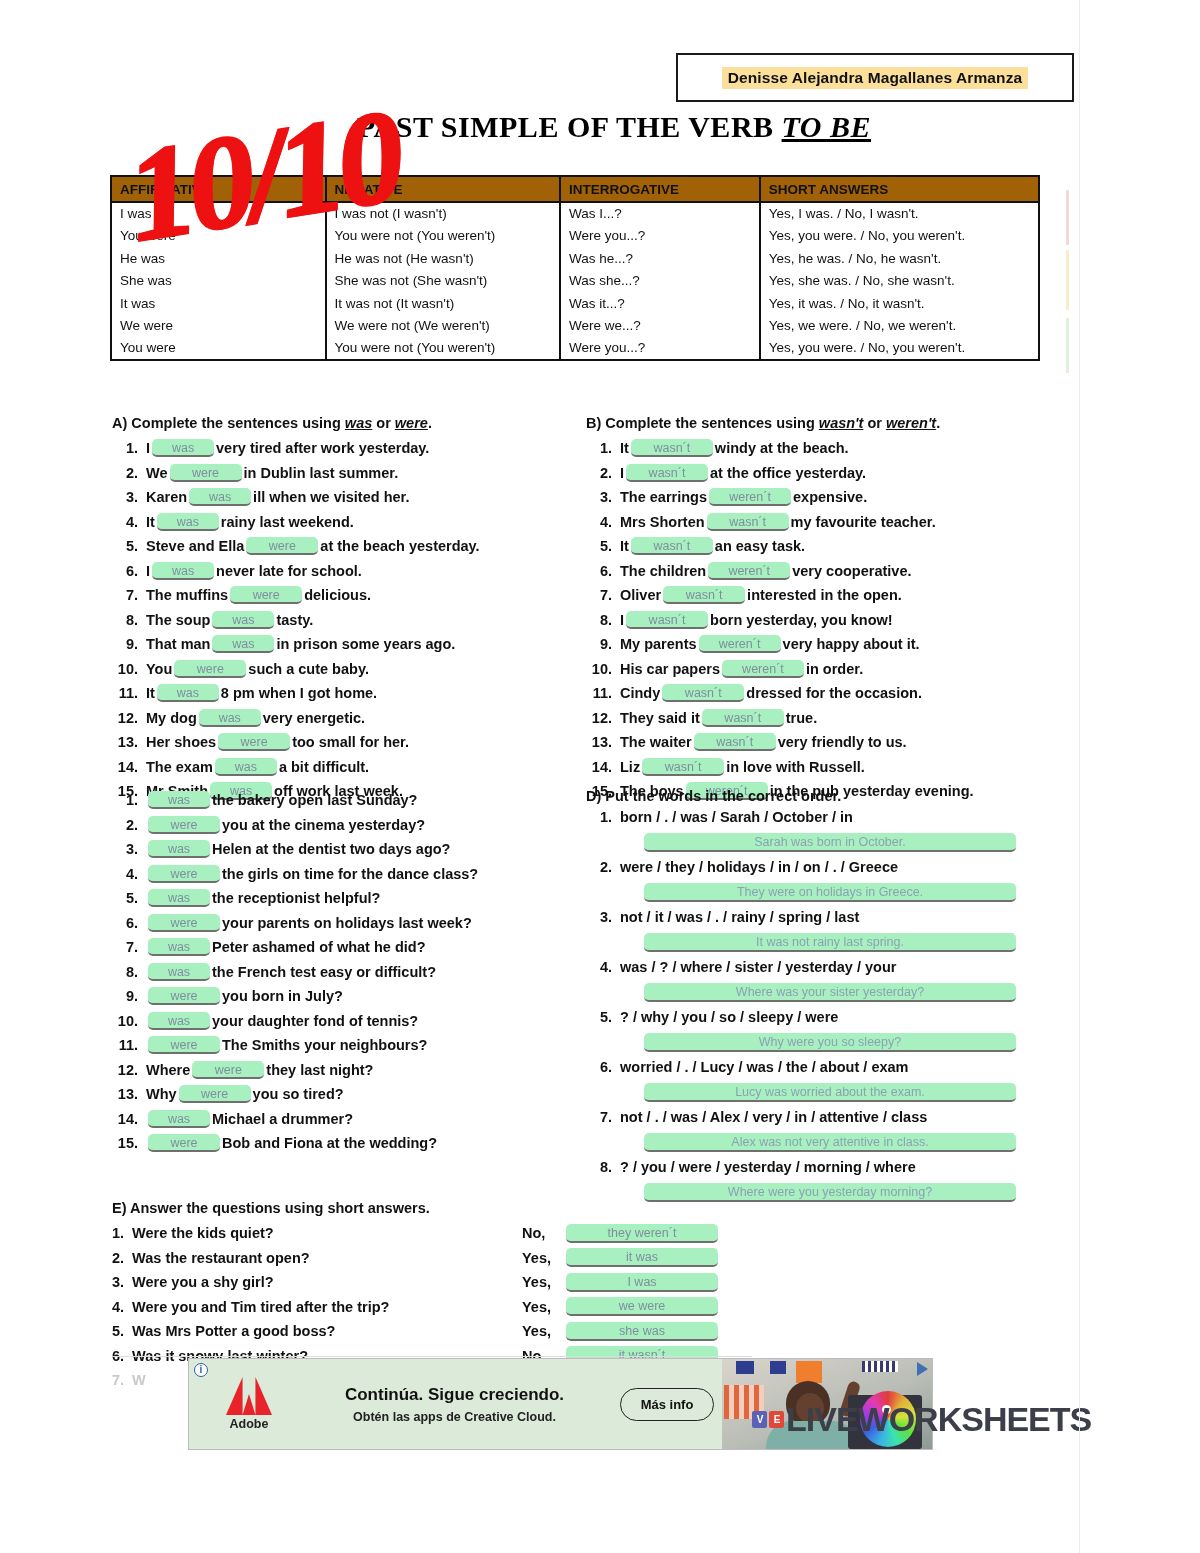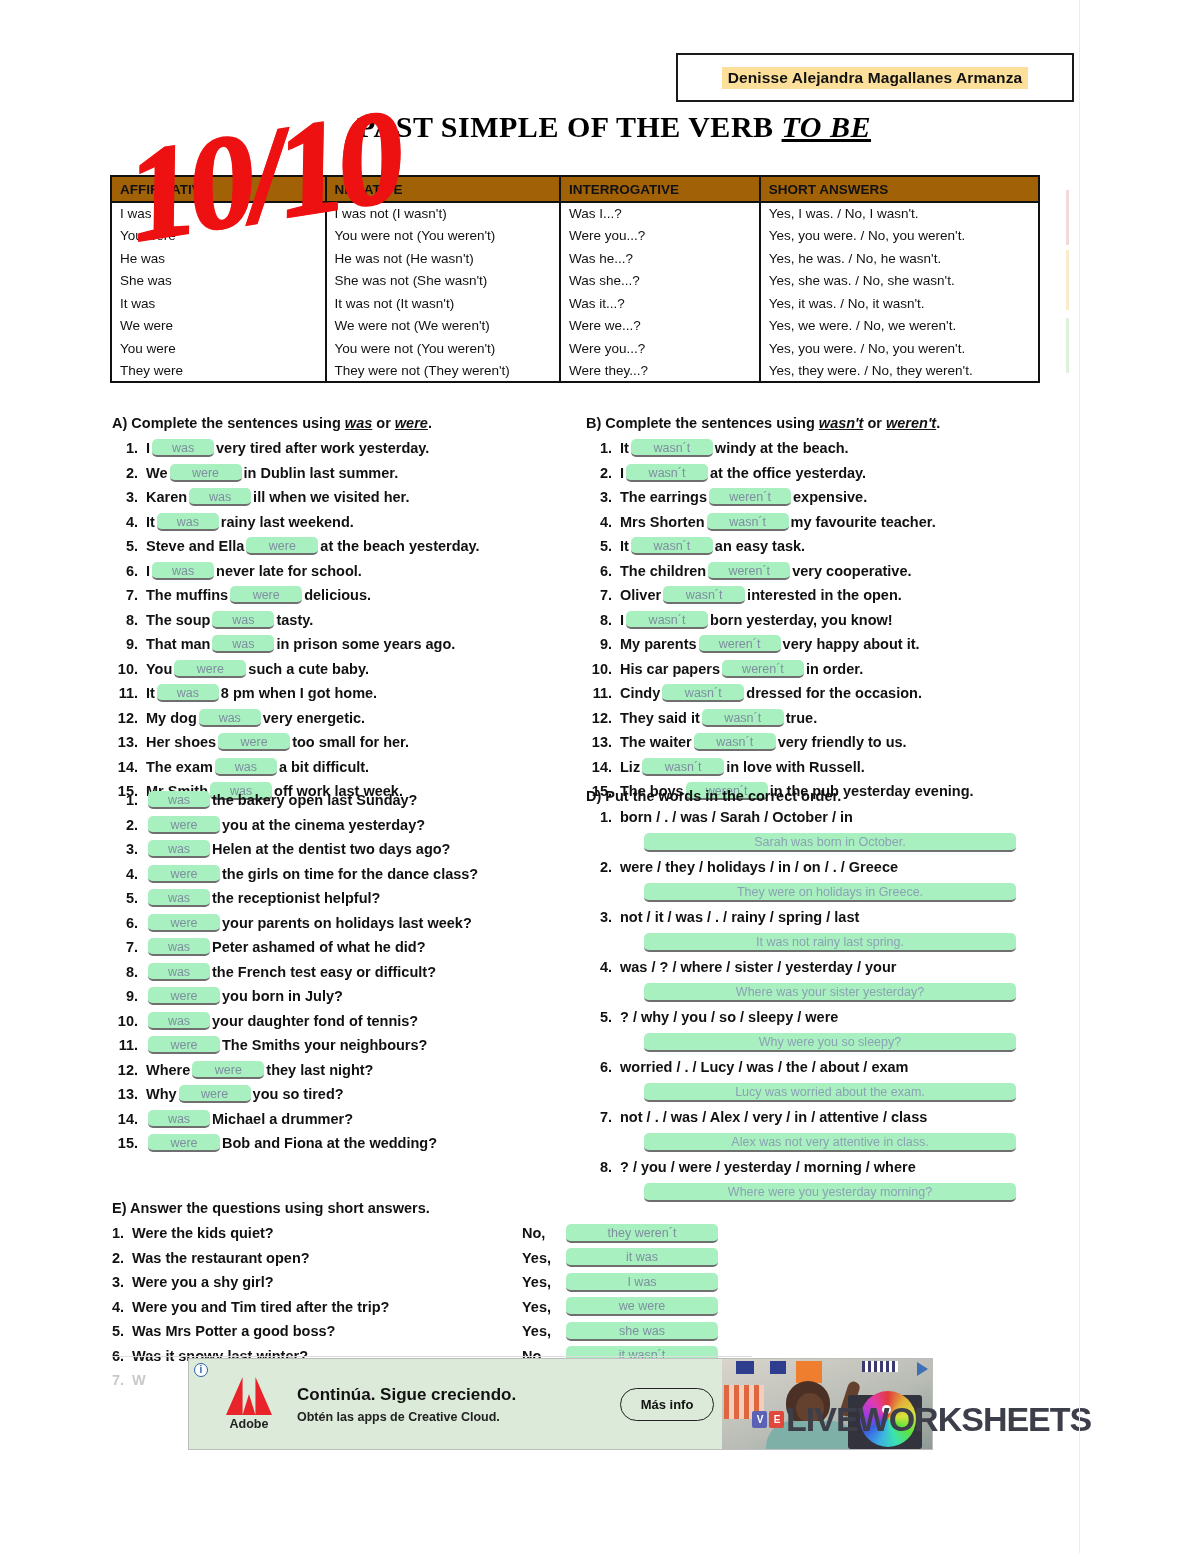--- a/index.html
+++ b/index.html
@@ -158,21 +158,21 @@
     background:#fff; border:1px solid #2b5fa8; color:#2b5fa8; font-size:10px;
     line-height:12px; text-align:center; font-weight:bold;
   }
   .adobe-logo{ width:68px; text-align:center; margin-right:14px; }
   .adobe-a{
     width:46px; height:38px; margin:0 auto;
     background:#e8232a;
     clip-path:polygon(0% 100%, 36% 0%, 36% 100%, 50% 45%, 64% 100%, 64% 0%, 100% 100%);
   }
   .adobe-word{ font-size:12.5px; font-weight:bold; color:#222; margin-top:2px; }
-  .ad-copy{ flex:1 1 auto; }
+  .ad-copy{ flex:1 1 auto;text-align:center; }
   .ad-h{ font-size:17px; font-weight:bold; color:#111; margin-bottom:5px;}
   .ad-p{ font-size:12.5px; font-weight:bold; color:#222; }
   .ad-cta{
     flex:0 0 110px; display:flex; align-items:center; justify-content:center;
   }
   .ad-btn{
     border:1.5px solid #222; border-radius:22px; padding:8px 20px;
     font-size:13px; font-weight:bold; color:#111; background:transparent;
   }
   .ad-right{
@@ -291,26 +291,20 @@
         <td>We were not (We weren't)</td>
         <td>Were we...?</td>
         <td>Yes, we were. / No, we weren't.</td>
       </tr>
       <tr>
         <td>You were</td>
         <td>You were not (You weren't)</td>
         <td>Were you...?</td>
         <td>Yes, you were. / No, you weren't.</td>
       </tr>
-      <tr>
-        <td>They were</td>
-        <td>They were not (They weren't)</td>
-        <td>Were they...?</td>
-        <td>Yes, they were. / No, they weren't.</td>
-      </tr>
     </tbody>
 </table>
 
 <div class="grade">10/10</div>
 
 <div class="col-left">
   <div class="sec-head">
     <span>A) Complete the sentences using </span><i>was</i><span> or </span><i>were</i><span>.</span>
   </div>
   <ol class="qlist" id="list-a">

